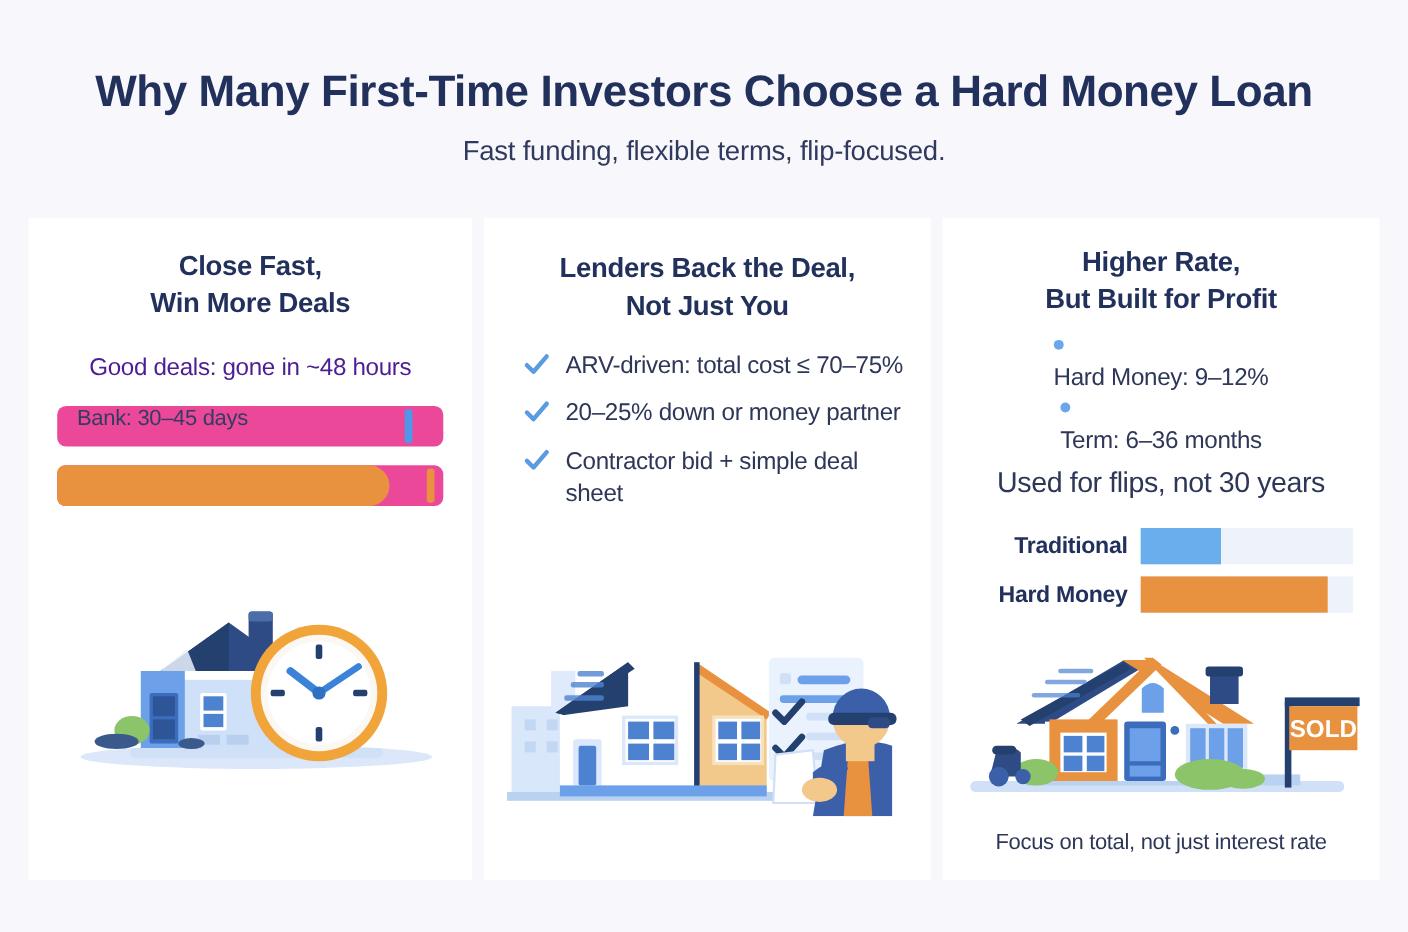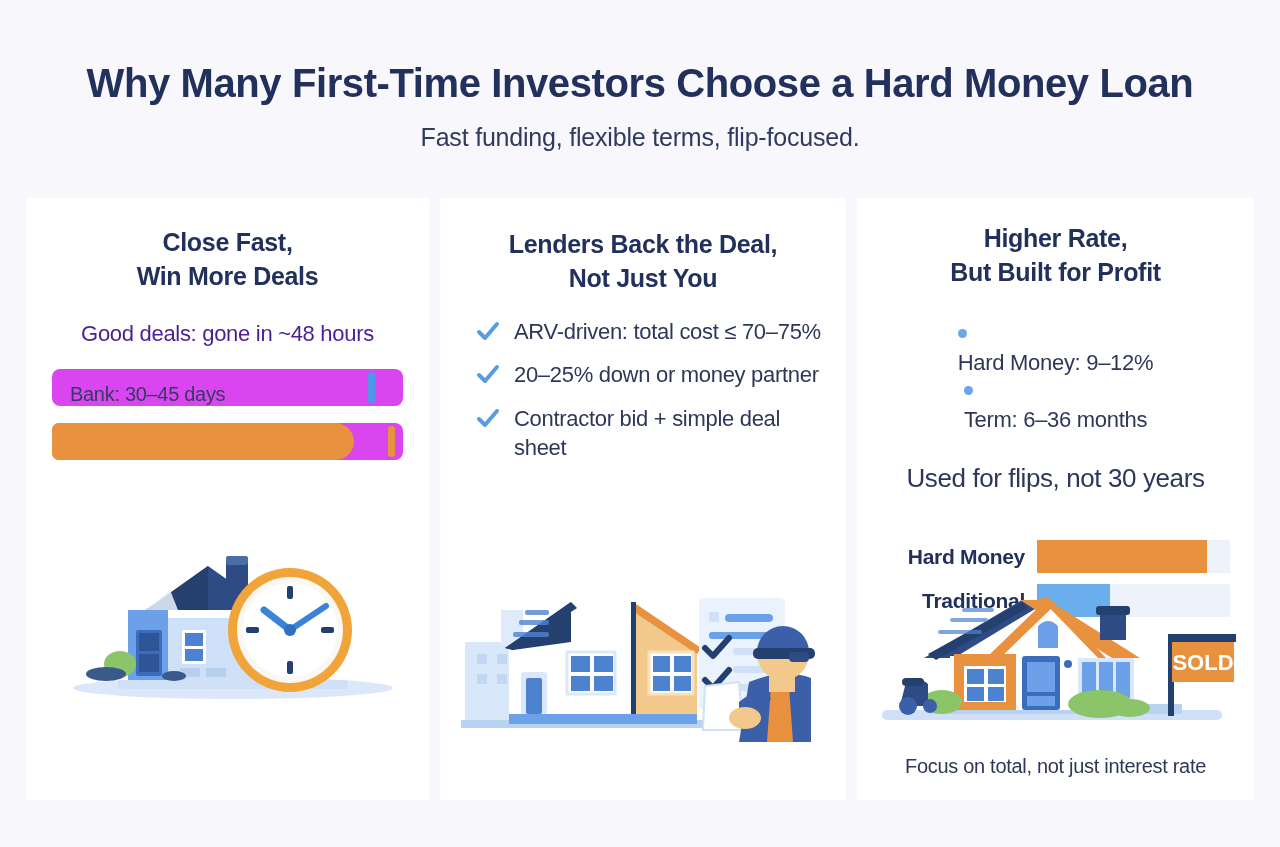--- a/index.html
+++ b/index.html
@@ -55,21 +55,21 @@
   .card {
     background: #ffffff;
     position: relative;
     display: flex;
     flex-direction: column;
     overflow: hidden;
   }
 
   .card-1 { width: 403px; }
   .card-2 { width: 406px; }
-  .card-3 { width: 397px; gap: 20px; }
+  .card-3 { width: 397px; }
 
   .card-title {
     text-align: center;
     font-size: 25px;
     font-weight: bold;
     color: #22305c;
     line-height: 1.34;
     letter-spacing: -0.3px;
     padding: 0 14px;
   }
@@ -91,23 +91,23 @@
     padding: 0 26px;
     display: flex;
     flex-direction: column;
     gap: 17px;
   }
 
   .timeline-row {
     position: relative;
     height: 37px;
     border-radius: 8px;
-    background: #d946ef;
-    display: flex;
-    align-items: flex-end;
+    background: #ec4899;
+    display: flex;
+    align-items: flex-start;
   }
 
   .timeline-row .tl-label {
     position: relative;
     z-index: 3;
     padding-left: 18px;
     font-size: 20px;
     letter-spacing: -0.3px;
     white-space: nowrap;
   }
@@ -449,29 +449,29 @@
       <div class="dot-item">
         <span class="dot"></span>
         <span>Term: 6–36 months</span>
       </div>
     </div>
 
     <div class="c3-note">Used for flips, not 30 years</div>
 
     <div class="compare-bars">
       <div class="compare-row">
+        <span class="compare-label">Traditional</span>
+        <span class="compare-track">
+          <span class="compare-fill blue" style="width:38%"></span>
+        </span>
+      </div>
+      <div class="compare-row">
         <span class="compare-label">Hard Money</span>
         <span class="compare-track">
           <span class="compare-fill orange" style="width:88%"></span>
-        </span>
-      </div>
-      <div class="compare-row">
-        <span class="compare-label">Traditional</span>
-        <span class="compare-track">
-          <span class="compare-fill blue" style="width:38%"></span>
         </span>
       </div>
     </div>
 
     <div class="illus illus-3">
       <svg width="368" height="150" viewBox="0 0 368 150">
         <rect x="10" y="128" width="340" height="10" rx="5" fill="#cfe0f7"></rect>
         <rect x="60" y="122" width="250" height="10" fill="#b9d2f2"></rect>
 
         <polygon points="52,76 150,18 178,18 82,76" fill="#2f4b85"></polygon>

